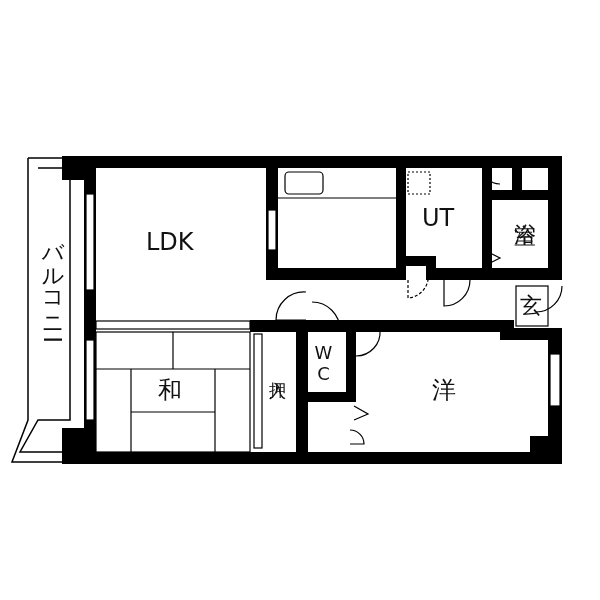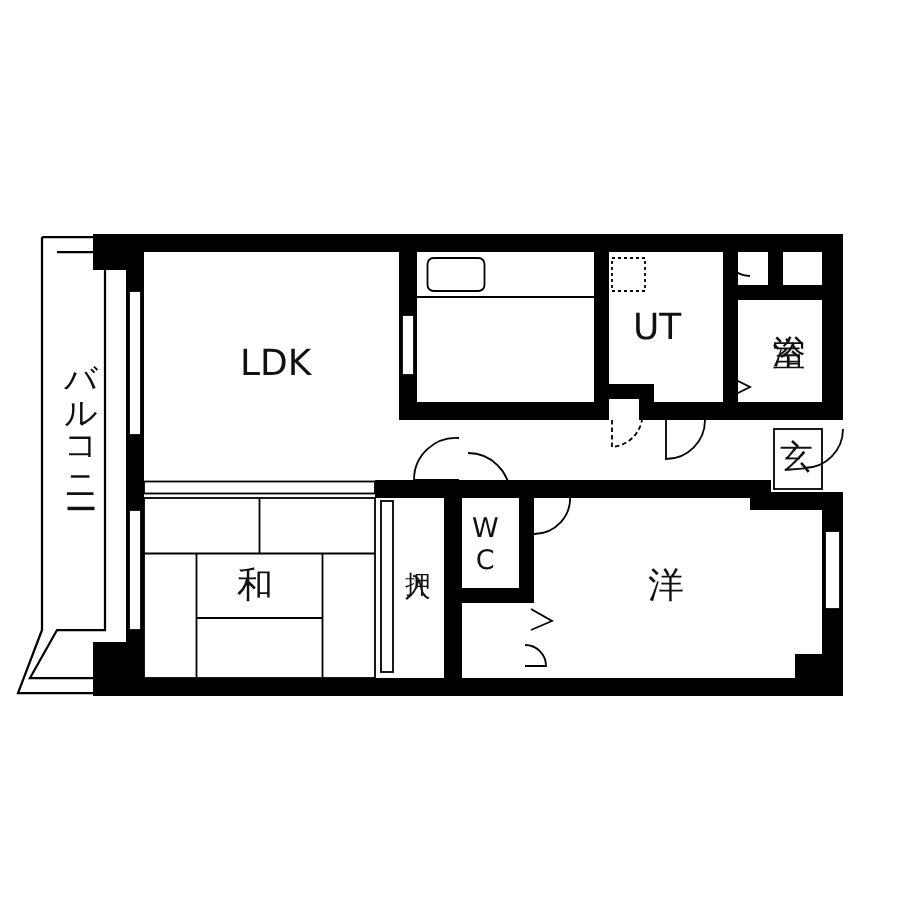--- a/index.html
+++ b/index.html
@@ -78,21 +78,21 @@
     <path d="M408 280 L408 298 A22 22 0 0 0 428 280" stroke-dasharray="3 2"></path>
     <path d="M444 280 L444 306 A26 26 0 0 0 470 280"></path>
     <path d="M484 166 A16 16 0 0 0 500 184"></path>
     <path d="M562 286 A26 26 0 0 1 536 312"></path>
     <path d="M350 430 A14 14 0 0 1 364 444 L350 444"></path>
     <path d="M354 406 L368 414 L354 420"></path>
     <path d="M488 252 L500 258 L488 264"></path>
   </g>
 </svg>
 
-<div class="lbl room-lg" style="left:160px;top:230px;">LDK</div>
+<div class="lbl room-lg" style="left:146px;top:230px;">LDK</div>
 <div class="lbl room-lg" style="left:422px;top:206px;">UT</div>
 <div class="lbl room-md vert" style="left:514px;top:206px;">浴室</div>
 <div class="lbl room-md" style="left:520px;top:295px;">玄</div>
 <div class="lbl room-lg" style="left:158px;top:378px;">和</div>
 <div class="lbl vert" style="left:269px;top:368px;font-size:17px;">押入</div>
 <div class="lbl vert" style="left:314px;top:342px;font-size:18px;text-orientation:upright;">WC</div>
 <div class="lbl room-lg" style="left:432px;top:378px;">洋</div>
 <div class="lbl vert" style="left:42px;top:228px;font-size:22px;">バルコニー</div>
 
 </body></html>

